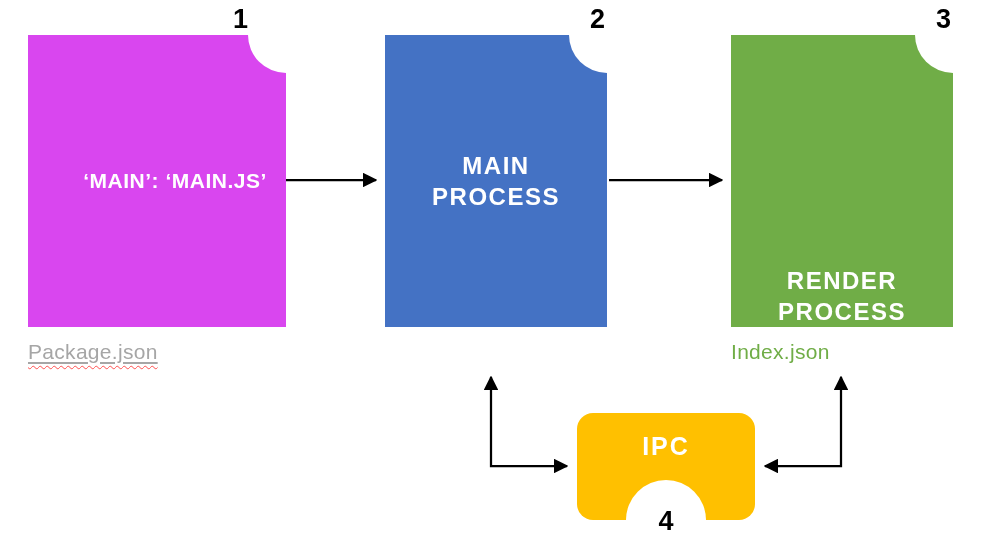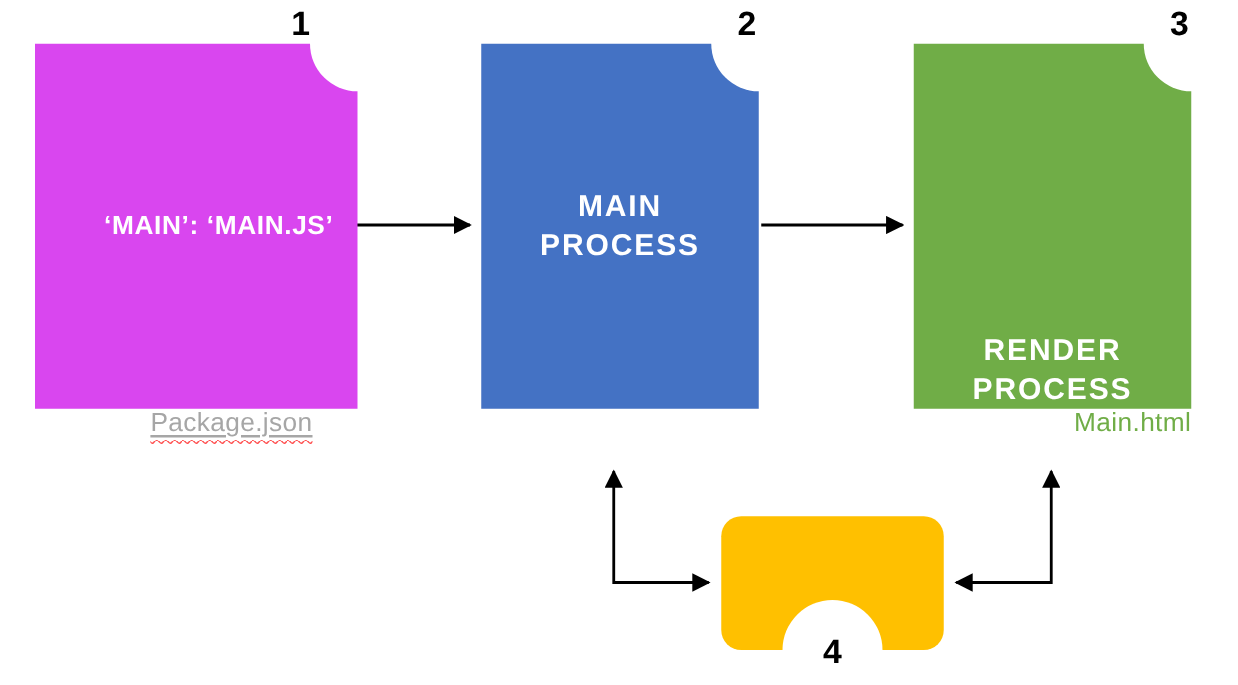--- a/index.html
+++ b/index.html
@@ -60,21 +60,22 @@
     font-size: 21px;
     letter-spacing: 0.5px;
     white-space: nowrap;
   }
   .title-narrow {
     font-size: 24px;
     letter-spacing: 1.5px;
     max-width: 150px;
   }
   .caption {
-    text-align: right;
+    margin-top: 13px;
+    text-align: left;
     font-size: 21px;
     letter-spacing: 0.3px;
   }
   .u-line {
     text-decoration: underline;
     text-underline-offset: 3px;
   }
   .u-wavy {
     text-decoration: underline wavy;
     text-decoration-thickness: 1px;
@@ -152,22 +153,23 @@
     </div>
   </div>
 
   <div class="node" style="left:731px; top:35px;">
     <div class="badge">3</div>
     <div class="box" style="background-color: rgb(112, 173, 71); align-items: flex-end;">
       <div class="corner-notch"></div>
       <div class="box-title title-narrow" style="color: rgb(255, 255, 255);">RENDER PROCESS</div>
     </div>
     <div class="caption" style="color: rgb(112, 173, 71);">
-      <span>Main.html</span>
+      <span>Index.json</span>
     </div>
   </div>
 
   <div class="ipc" style="background-color: rgb(255, 192, 0);">
+    <div class="ipc-label" style="color: rgb(255, 255, 255);">IPC</div>
     <div class="ipc-notch"></div>
     <div class="ipc-badge">4</div>
   </div>
 
 </div>
 
 </body></html>

